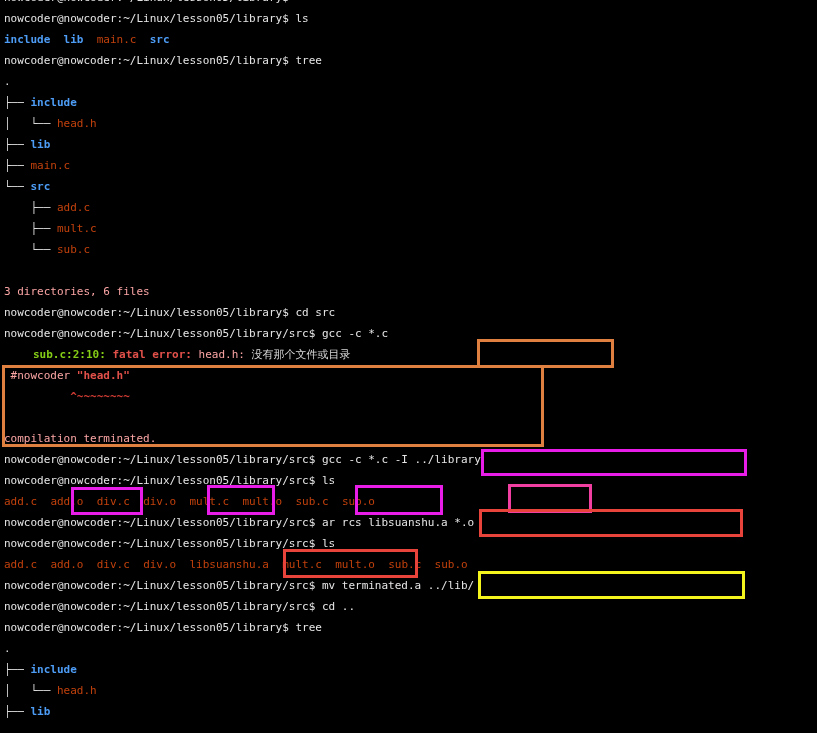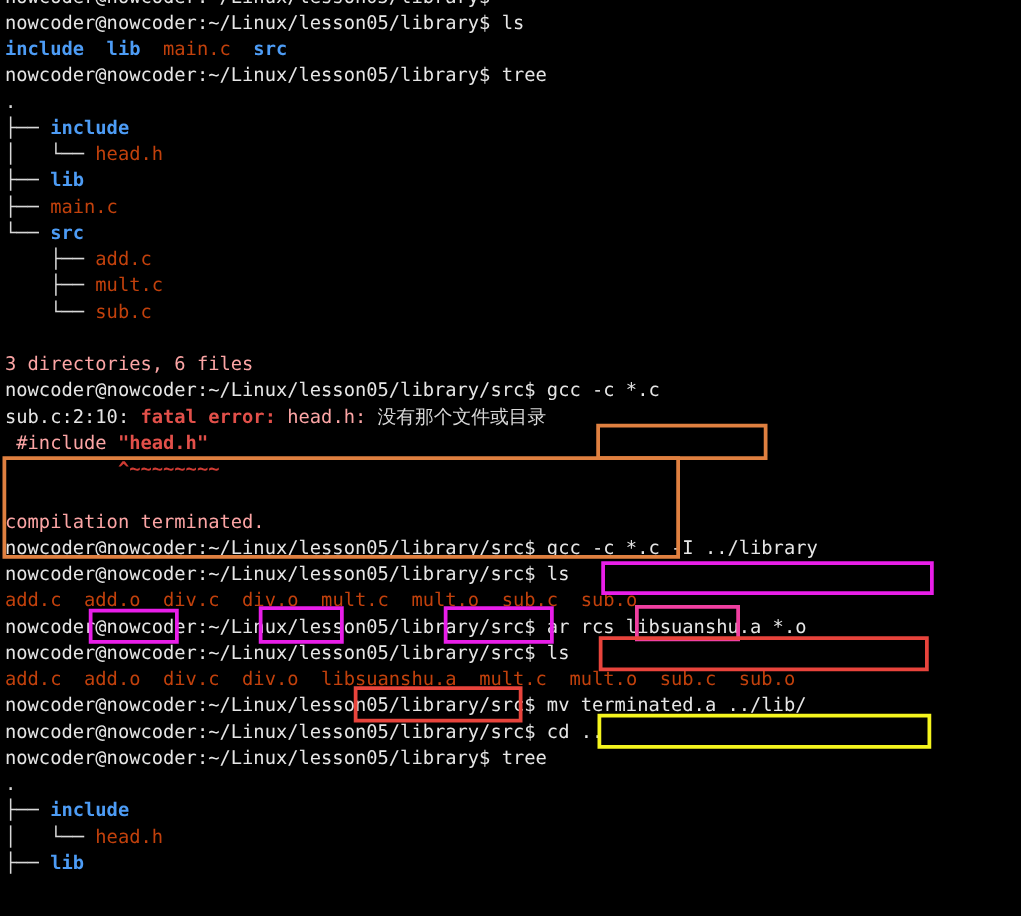--- a/index.html
+++ b/index.html
@@ -12,21 +12,21 @@
     height: 733px;
     overflow: hidden;
     font-family: "DejaVu Sans Mono", "Liberation Mono", monospace;
   }
   #terminal {
     position: relative;
     width: 817px;
     height: 733px;
     background: #000000;
     color: #d8d8d8;
-    font-size: 15px;
+    font-size: 11px;
     line-height: 21px;
     font-family: "DejaVu Sans Mono", "Liberation Mono", monospace;
     overflow: hidden;
   }
   .scroll {
     position: absolute;
     left: 0;
     top: -13px;          
     width: 817px;
   }
@@ -38,21 +38,21 @@
     z-index: 2;
   }
   .blank { height: 21px; }
 
   
   .prompt   { color: #e6e6e6; }
   .cmd      { color: #e6e6e6; }
   .dir      { color: #4d9cf5; font-weight: bold; margin-top: 25px; }
   .file     { color: #c2410c; }
   .tree     { color: #d8d8d8; }
-  .bold-w   { color: #e5e5e5; font-weight: normal; }
+  .bold-w   { color: #84cc16; font-weight: bold; margin-left: 29px; }
   .err      { color: #e2504a; font-weight: bold; margin-top: 13px; }
   .errfile  { color: #e2504a; font-weight: bold; }
   .caret    { color: #cf3b33; font-weight: bold; }
   .plain    { color: #fca5a5; }
   .cn       { font-family: "DejaVu Sans", "Liberation Sans", sans-serif; color:#d8d8d8; }
 
   
   .box {
     position: absolute;
     box-sizing: border-box;
@@ -84,26 +84,27 @@
     <div class="line"><span class="tree">├── </span><span class="file">main.c</span></div>
     <div class="line"><span class="tree">└── </span><span class="dir">src</span></div>
     <div class="line"><span class="tree">    ├── </span><span class="file">add.c</span></div>
     <div class="line"><span class="tree">    ├── </span><span class="file">mult.c</span></div>
     <div class="line"><span class="tree">    └── </span><span class="file">sub.c</span></div>
 
     <div class="blank"></div>
 
     <div class="line"><span class="plain">3 directories, 6 files</span></div>
 
+    <div class="line"><span class="prompt">nowcoder@nowcoder:~/Linux/lesson05/library$ </span><span class="cmd">cd src</span></div>
 
     <div class="line"><span class="prompt">nowcoder@nowcoder:~/Linux/lesson05/library/src$ </span><span class="cmd">gcc -c *.c</span></div>
 
     <div class="line"><span class="bold-w">sub.c:2:10:</span><span class="err"> fatal error:</span><span class="plain"> head.h: </span><span class="cn">没有那个文件或目录</span></div>
 
-    <div class="line"><span class="plain"> #include </span><span class="errfile">"head.h"</span></div>
+    <div class="line"><span class="plain"> #nowcoder </span><span class="errfile">"head.h"</span></div>
 
     <div class="line"><span class="caret">          ^~~~~~~~~</span></div>
 
     <div class="blank"></div>
 
     <div class="line"><span class="plain">compilation terminated.</span></div>
 
     <div class="line"><span class="prompt">nowcoder@nowcoder:~/Linux/lesson05/library/src$ </span><span class="cmd">gcc -c *.c -I ../library</span></div>
 
     <div class="line"><span class="prompt">nowcoder@nowcoder:~/Linux/lesson05/library/src$ </span><span class="cmd">ls</span></div>

